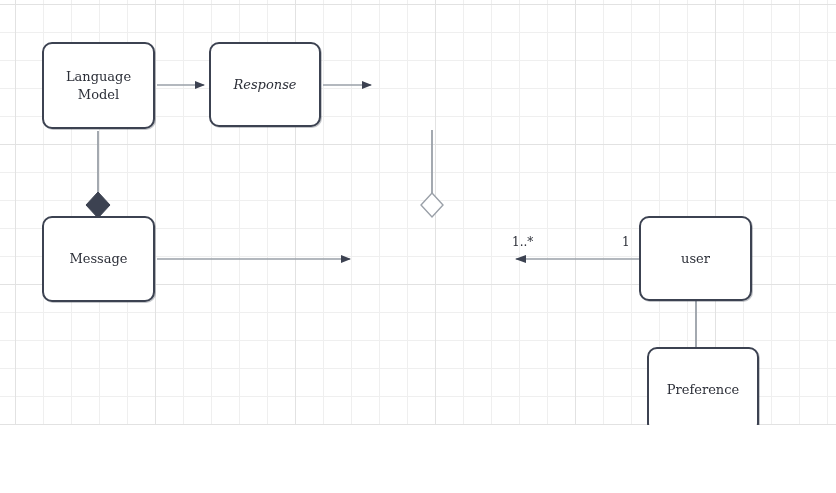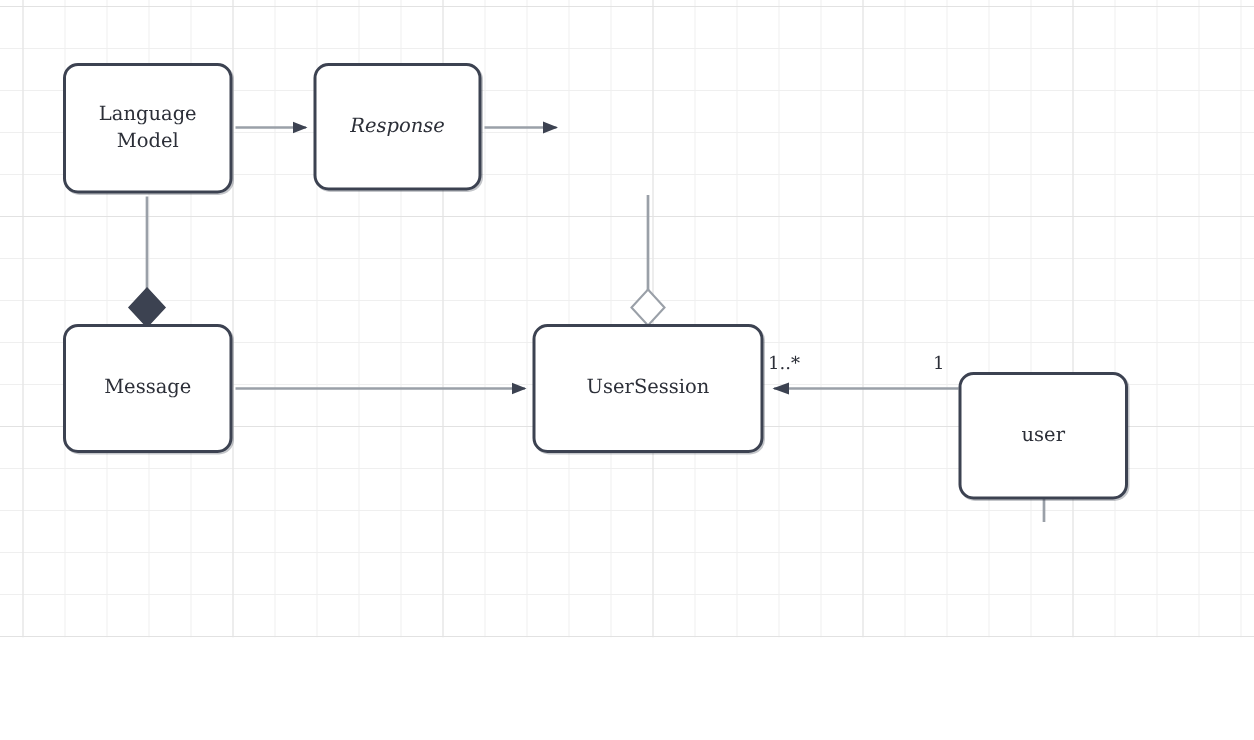--- a/index.html
+++ b/index.html
@@ -122,26 +122,26 @@
 
   <div class="node" style="left:209px; top:42px; width:112px; height:85px;font-style:italic;">
     <span class="node-label">Response</span>
   </div>
 
 
   <div class="node" style="left:42px; top:216px; width:113px; height:86px;">
     <span class="node-label">Message</span>
   </div>
 
-  <div class="node" style="left:355px; top:216px; width:154px; height:86px;">
-    <span class="node-label">UserSession</span>
-  </div>
 
-  <div class="node" style="left:639px; top:216px; width:113px; height:85px;margin-top:32px;">
+  <div class="node" style="left:639px; top:216px; width:113px; height:85px;">
     <span class="node-label">user</span>
   </div>
 
+  <div class="node" style="left:647px; top:347px; width:112px; height:86px;">
+    <span class="node-label">Preference</span>
+  </div>
 
   <div class="mult-label" style="left:512px; top:235px;">1..*</div>
 
   <div class="mult-label" style="left:622px; top:235px;">1</div>
 
 </div>
 
 </body></html>

